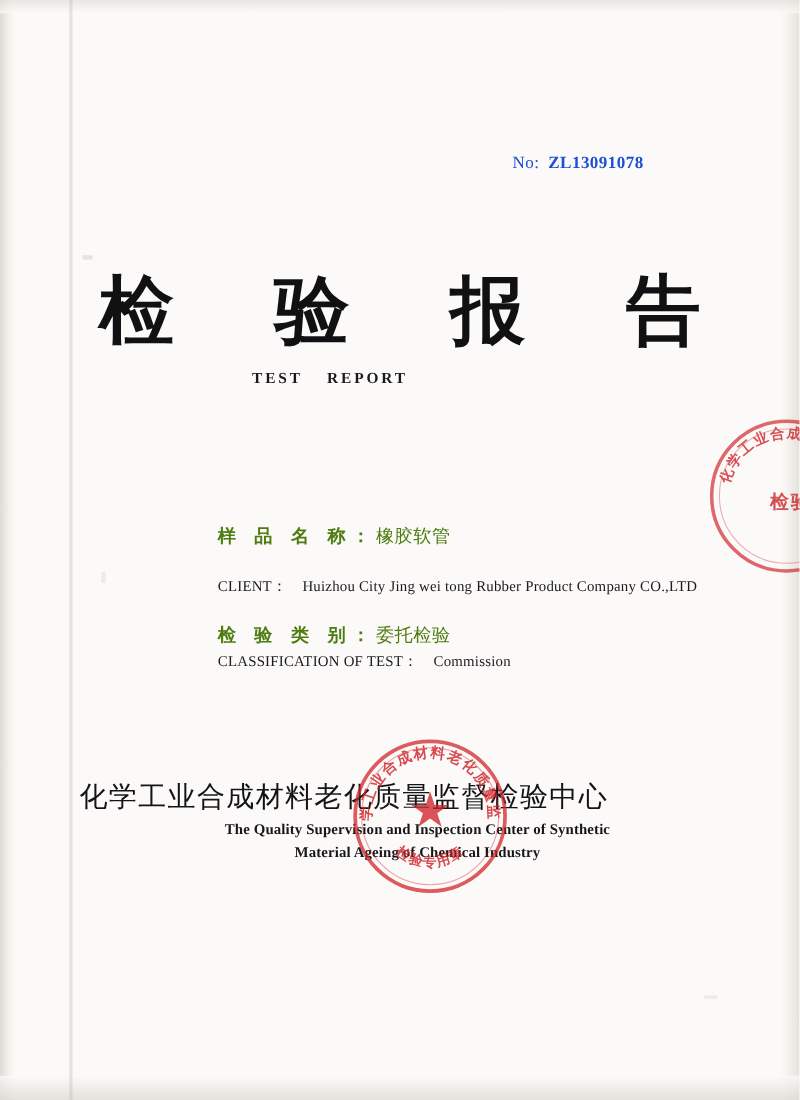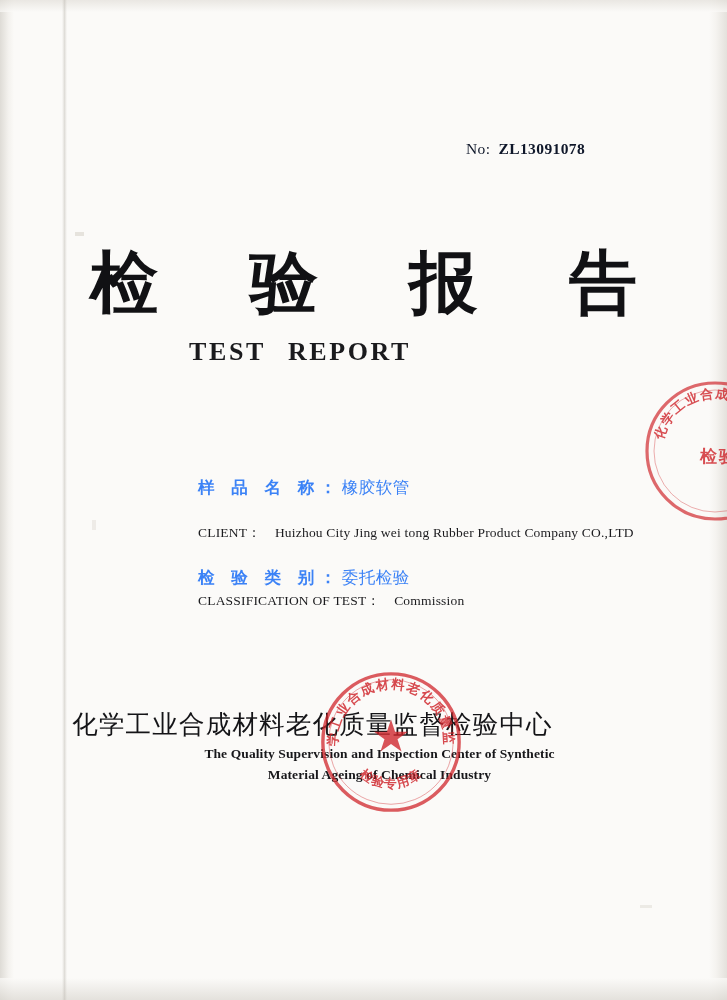--- a/index.html
+++ b/index.html
@@ -57,21 +57,21 @@
     background: #ddd9d2;
     opacity: 0.7;
   }
 
   
   .report-no {
     position: absolute;
     left: 466px;
     top: 140px;
     font-size: 15.5px;
-    color: #0f172a;
+    color: #1d4ed8;
     letter-spacing: 0.4px;
     white-space: nowrap;
   }
   .report-no .no-label {
     font-weight: 400;
   }
   .report-no .no-value {
     font-weight: 700;
     margin-left: 8px;
   }
@@ -90,21 +90,21 @@
     letter-spacing: 34px;
     text-indent: 34px;
     line-height: 1.15;
   }
   .title-en {
     position: absolute;
     left: 0;
     top: 337px;
     width: 600px;
     text-align: center;
-    font-size: 26px;
+    font-size: 14px;
     font-weight: 700;
     color: #1a1a1d;
     letter-spacing: 2.6px;
   }
   .title-en .gap {
     display: inline-block;
     width: 22px;
   }
 
   
@@ -114,21 +114,21 @@
     top: 477px;
     width: 460px;
   }
   .field {
     margin-bottom: 25px;
   }
   .field-cn {
     font-family: "DejaVu Serif", "Liberation Serif", serif;
     font-size: 16.5px;
     font-weight: 700;
-    color: #3b82f6;
+    color: #4d7c0f;
     white-space: nowrap;
     line-height: 1.35;
   }
   .field-cn .lbl {
     letter-spacing: 5.5px;
   }
   .field-cn .val {
     font-weight: 400;
     letter-spacing: 0.5px;
   }

